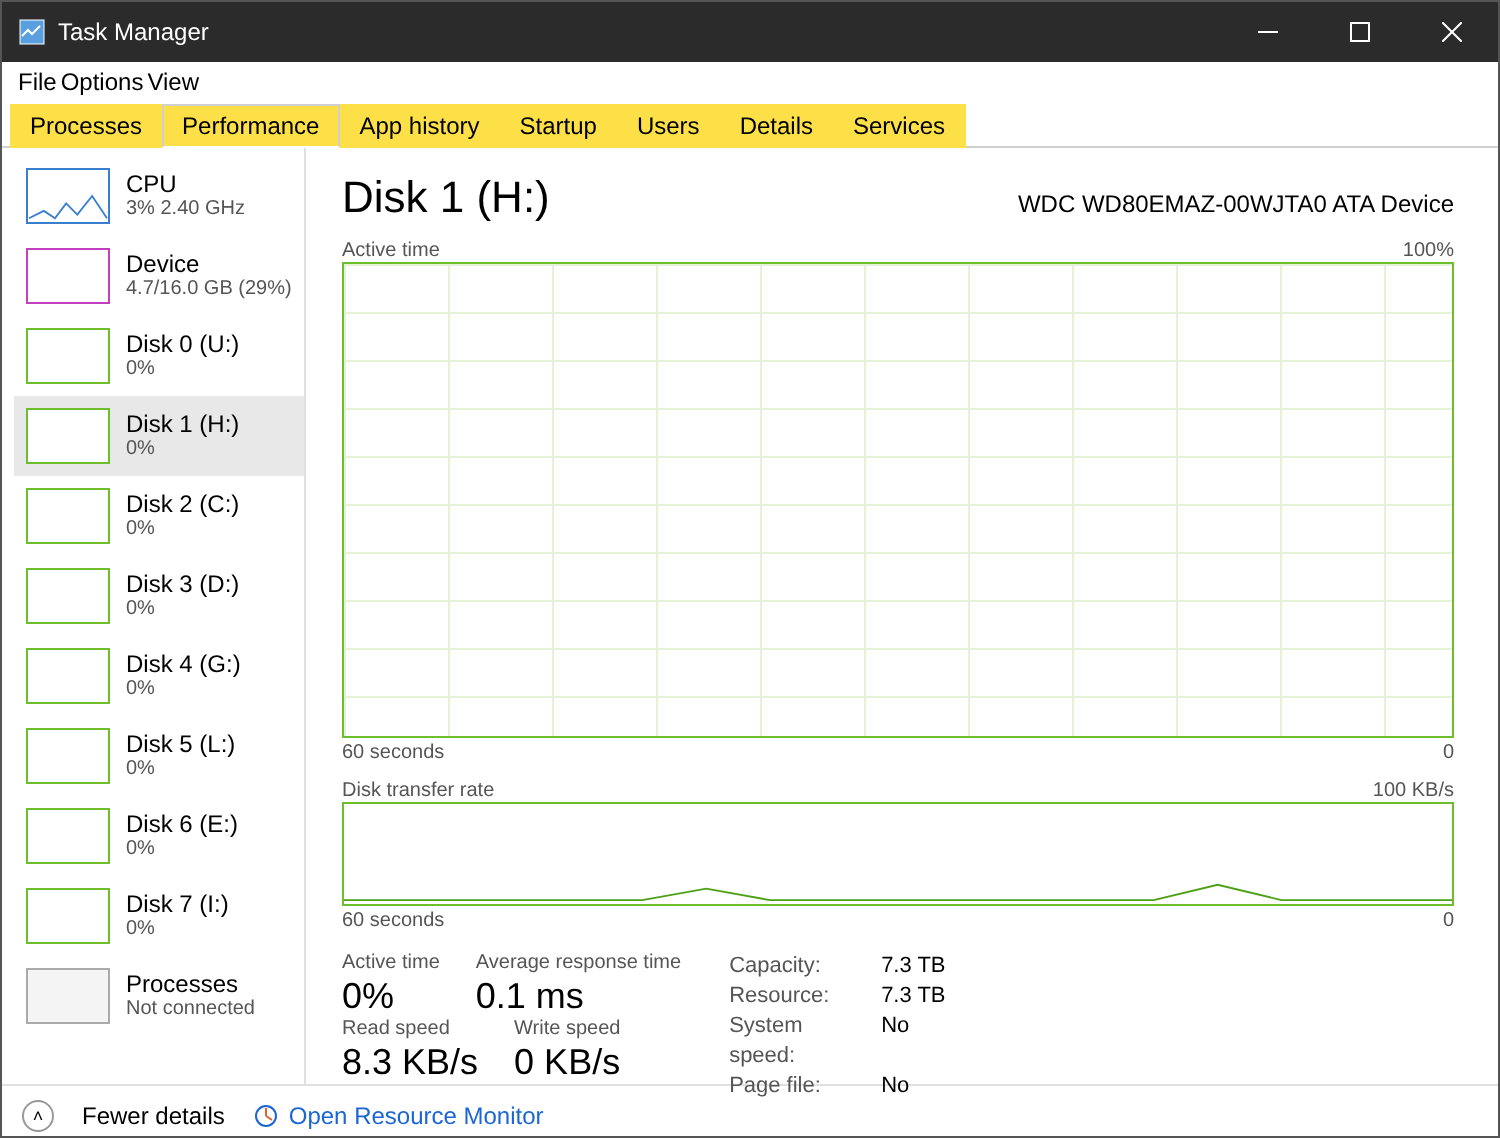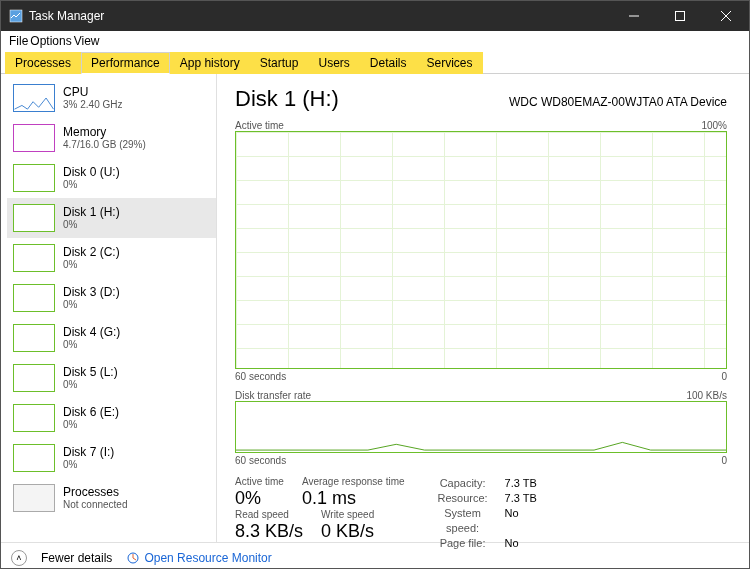--- a/index.html
+++ b/index.html
@@ -12,21 +12,21 @@
   .titlebar .btn svg { stroke: #fff; }
 
   .menubar { height: 20px; display: flex; align-items: center; gap: 2px; padding: 0 8px; font-size: 12px; }
   .menubar span { cursor: default; }
 
   .tabbar { display: flex; font-size: 12px; border-bottom: 1px solid #d0d0d0; padding: 0 4px; }
   .tabbar .tab { padding: 3px 9px; border: 1px solid transparent; border-bottom: none; position: relative; top: 1px; background: #fde047; }
   .tabbar .tab.active { border-color: #d0d0d0; border-bottom: 1px solid #fff; }
 
   .main { display: flex; height: 468px; }
-  .sidebar { width: 216px; border-right: 1px solid #e0e0e0; overflow-y: scroll; padding: 4px 0 4px 6px; }
+  .sidebar { width: 152px; border-right: 1px solid #e0e0e0; overflow-y: scroll; padding: 4px 0 4px 6px; }
   .sidebar::-webkit-scrollbar { width: 16px; }
   .sidebar::-webkit-scrollbar-thumb { background: #c0c0c0; }
   .sidebar::-webkit-scrollbar-track { background: #f0f0f0; }
 
   .side-item { display: flex; align-items: center; gap: 8px; padding: 6px 6px; cursor: default; }
   .side-item.selected { background: #e8e8e8; }
   .thumb { width: 42px; height: 28px; border: 1px solid #6cbf2a; background: #fff; flex-shrink: 0; display: flex; align-items: flex-end; }
   .thumb.purple { border-color: #c040c0; }
   .thumb.blue { border-color: #3a7fcf; }
   .thumb.gray { border-color: #aaa; background:#f4f4f4;}
@@ -44,21 +44,21 @@
     repeating-linear-gradient(to bottom, #e4f3d6 0 1px, transparent 1px 24px);
   }
   .chart2 { border: 1px solid #6cbf2a; height: 52px; position: relative; }
   .chart2 svg { width:100%; height:100%; }
   .bottom-label { font-size: 10px; color:#555; display:flex; justify-content:space-between; margin-top:2px;}
 
   .stats { display:flex; gap: 24px; margin-top: 10px; font-size: 11px; }
   .stats .col .lbl { color:#555; font-size:10px; }
   .stats .col .val { font-size: 18px; font-weight:400; line-height:22px; }
   .stats .col .row { display:flex; gap:8px; font-size:11px; line-height:15px; }
-  .stats .col .row .k { color:#555; width:68px;text-align:center;}
+  .stats .col .row .k { color:#555; width:68px;}
   .stats .block { display:flex; gap:18px; }
 
   .footer { height: 30px; border-top:1px solid #e0e0e0; display:flex; align-items:center; gap:14px; padding:0 10px; font-size:12px; }
   .footer .chev { width:16px; height:16px; border:1px solid #999; border-radius:50%; display:flex; align-items:center; justify-content:center; font-size:9px;}
   .footer .link { color:#1a66d6; display:flex; align-items:center; gap:4px;}
 </style>
 </head>
 <body>
 
 <div class="titlebar">
@@ -113,21 +113,21 @@
           </svg>
         </div>
         <div class="side-text">
           <div class="t1">CPU</div>
           <div class="t2">3% 2.40 GHz</div>
         </div>
       </div>
       <div class="side-item">
         <div class="thumb purple"></div>
         <div class="side-text">
-          <div class="t1">Memory</div>
+          <div class="t1">Device</div>
           <div class="t2">4.7/16.0 GB (29%)</div>
         </div>
       </div>
       <div class="side-item">
         <div class="thumb green"></div>
         <div class="side-text">
           <div class="t1">Disk 0 (U:)</div>
           <div class="t2">0%</div>
         </div>
       </div>

